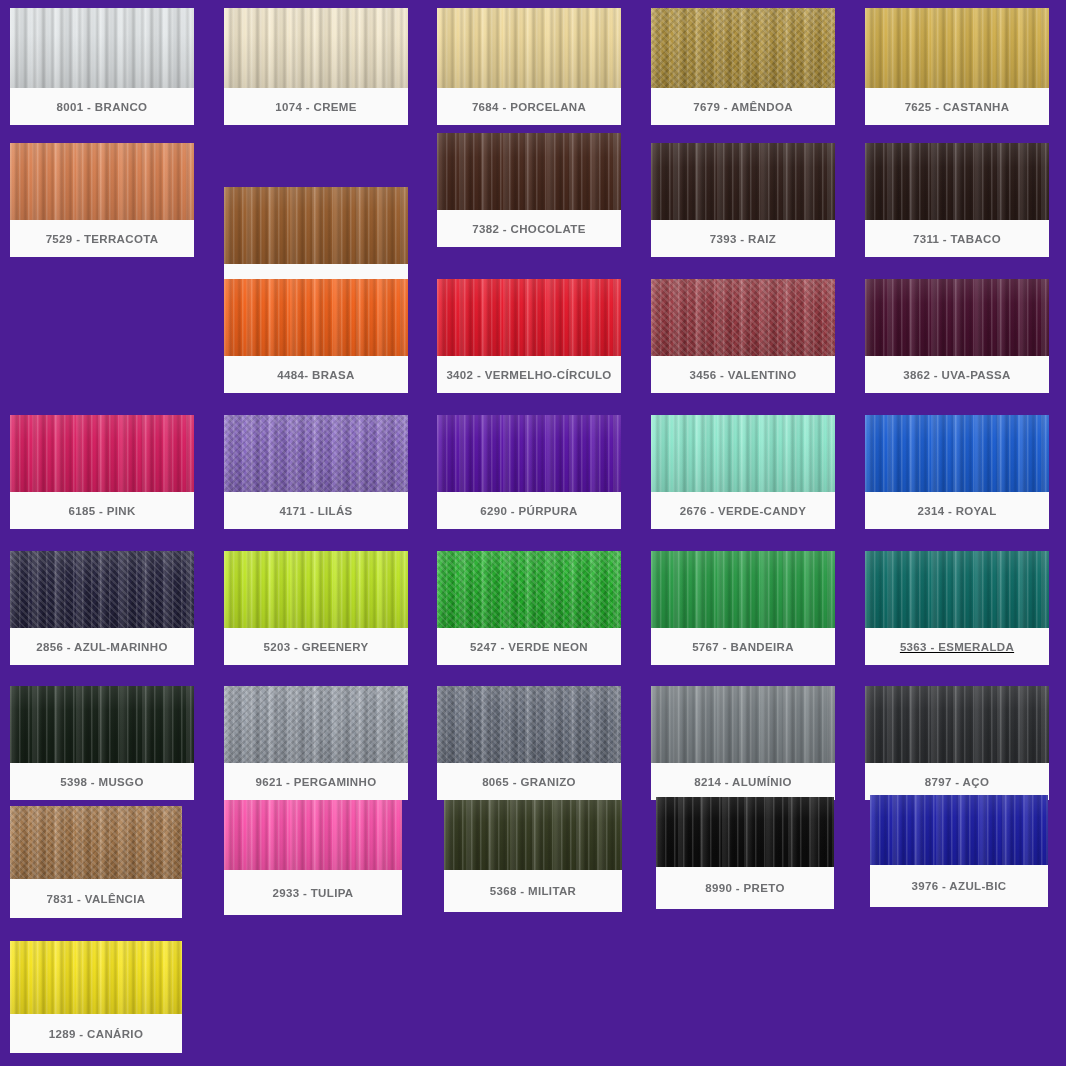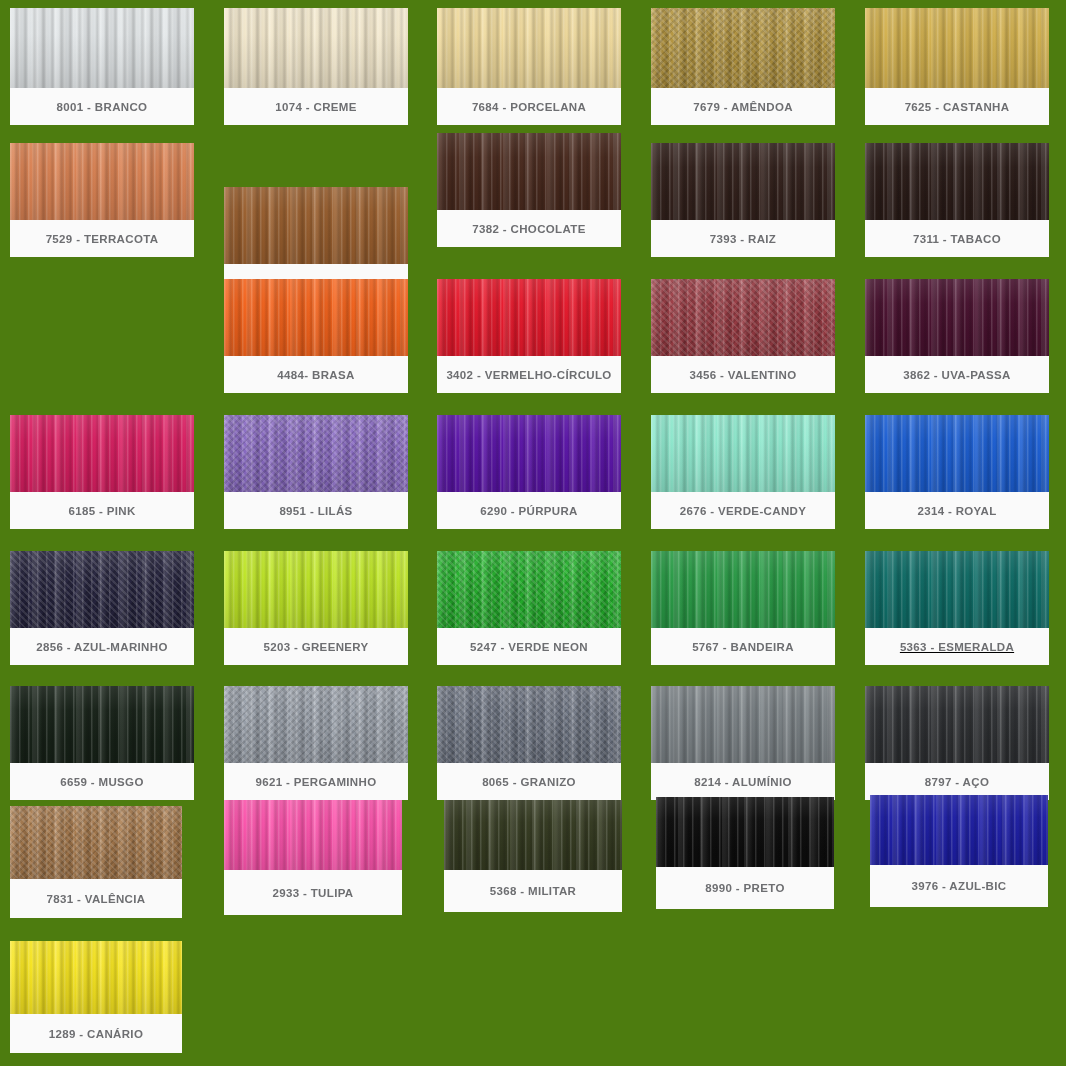--- a/index.html
+++ b/index.html
@@ -93,21 +93,21 @@
     font-size: 11.5px;
     font-weight: bold;
     letter-spacing: 0.35px;
     white-space: nowrap;
     text-align: center;
   }
 </style>
 </head>
 <body>
 
-<div id="swatch-grid" style="background: #4d7c0f; padding-left: 32px;">
+<div id="swatch-grid" style="background: #4c1d95; padding-left: 32px;">
     <div class="swatch-card" style="left: 10px; top: 8px; width: 184px; height: 117px; background: rgb(250, 250, 250);">
       <div class="swatch-chip" style="height: 80px; background: rgb(226, 230, 232);">
         <div class="ribs"></div>
         <div class="sheen"></div>
       </div>
       <div class="swatch-label" style="height: 37px; color: rgb(109, 110, 113);">8001 - BRANCO</div>
     </div>
     <div class="swatch-card" style="left: 224px; top: 8px; width: 184px; height: 117px; background: rgb(250, 250, 250);">
       <div class="swatch-chip" style="height: 80px; background: rgb(243, 232, 204);">
         <div class="ribs"></div>
@@ -204,21 +204,21 @@
         <div class="ribs"></div>
         <div class="sheen"></div>
       </div>
       <div class="swatch-label" style="height: 37px; color: rgb(109, 110, 113);">6185 - PINK</div>
     </div>
     <div class="swatch-card" style="left: 224px; top: 415px; width: 184px; height: 114px; background: rgb(250, 250, 250);">
       <div class="swatch-chip knit" style="height: 77px; background: rgb(138, 107, 196);">
         <div class="ribs"></div>
         <div class="sheen"></div>
       </div>
-      <div class="swatch-label" style="height: 37px; color: rgb(109, 110, 113);">8951 - LILÁS</div>
+      <div class="swatch-label" style="height: 37px; color: rgb(109, 110, 113);">4171 - LILÁS</div>
     </div>
     <div class="swatch-card" style="left: 437px; top: 415px; width: 184px; height: 114px; background: rgb(250, 250, 250);">
       <div class="swatch-chip" style="height: 77px; background: rgb(91, 21, 168);">
         <div class="ribs"></div>
         <div class="sheen"></div>
       </div>
       <div class="swatch-label" style="height: 37px; color: rgb(109, 110, 113);">6290 - PÚRPURA</div>
     </div>
     <div class="swatch-card" style="left: 651px; top: 415px; width: 184px; height: 114px; background: rgb(250, 250, 250);">
       <div class="swatch-chip" style="height: 77px; background: rgb(142, 232, 205);">
@@ -267,21 +267,21 @@
         <div class="ribs"></div>
         <div class="sheen"></div>
       </div>
       <div class="swatch-label" style="height: 37px; color: rgb(109, 110, 113);">5363 - ESMERALDA</div>
     </div>
     <div class="swatch-card" style="left: 10px; top: 686px; width: 184px; height: 114px; background: rgb(250, 250, 250);">
       <div class="swatch-chip" style="height: 77px; background: rgb(23, 34, 24);">
         <div class="ribs"></div>
         <div class="sheen"></div>
       </div>
-      <div class="swatch-label" style="height: 37px; color: rgb(109, 110, 113);">6659 - MUSGO</div>
+      <div class="swatch-label" style="height: 37px; color: rgb(109, 110, 113);">5398 - MUSGO</div>
     </div>
     <div class="swatch-card" style="left: 224px; top: 686px; width: 184px; height: 114px; background: rgb(250, 250, 250);">
       <div class="swatch-chip knit" style="height: 77px; background: rgb(154, 161, 171);">
         <div class="ribs"></div>
         <div class="sheen"></div>
       </div>
       <div class="swatch-label" style="height: 37px; color: rgb(109, 110, 113);">9621 - PERGAMINHO</div>
     </div>
     <div class="swatch-card" style="left: 437px; top: 686px; width: 184px; height: 114px; background: rgb(250, 250, 250);">
       <div class="swatch-chip knit" style="height: 77px; background: rgb(109, 116, 130);">

